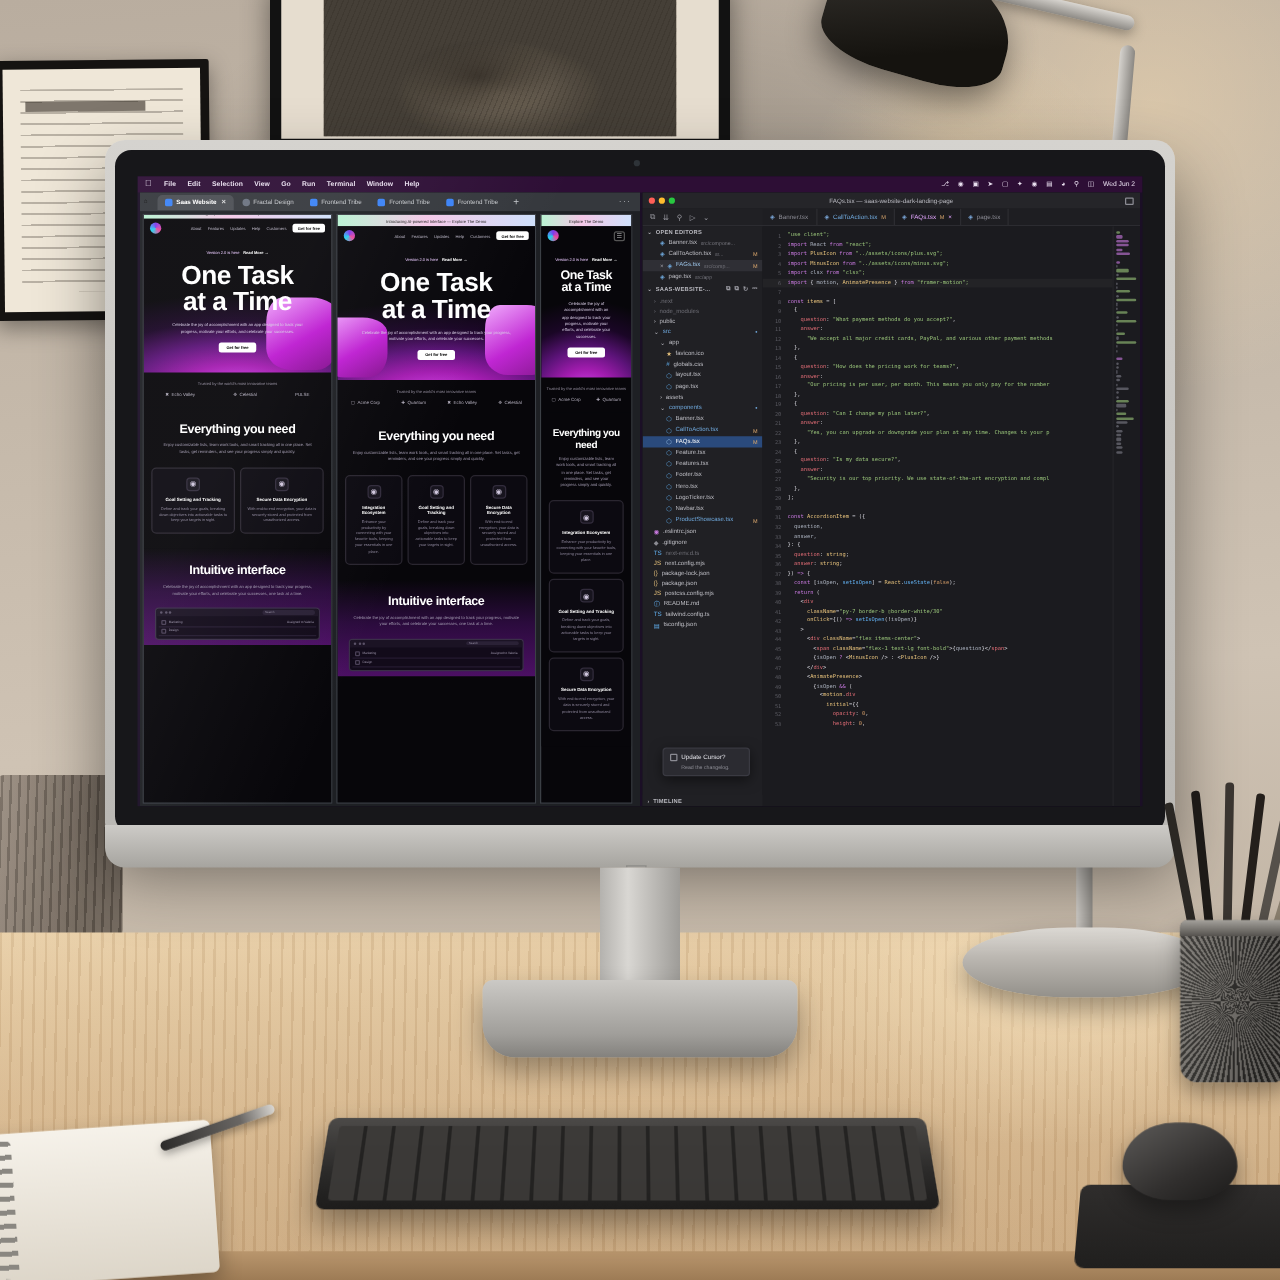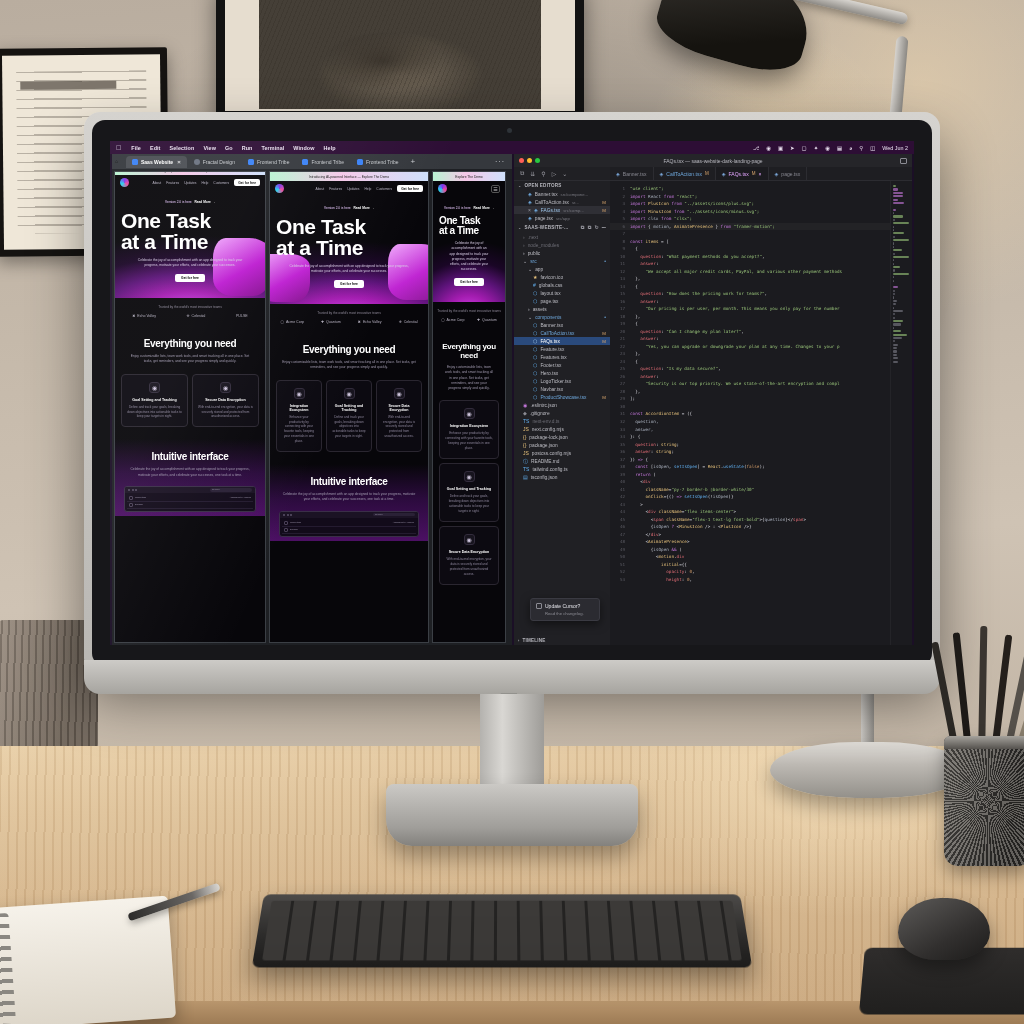--- a/index.html
+++ b/index.html
@@ -313,21 +313,21 @@
     background:
       radial-gradient(ellipse 120% 70% at 50% 112%, #d946ef 0%, #a21caf 26%, #5b1378 48%, #1a0626 72%, #07060a 100%);
     overflow:hidden;
   }
   .hero-pill{
     display:flex; justify-content:center; align-items:center; gap:3px;
     color:#e9c9ff; font-size:3.2px; margin-bottom:6px; white-space:nowrap;
   }
   .hero-pill b{ color:#fff; }
   .hero h1{
-    color:#fff; text-align:left; font-weight:bold; line-height:1.02;
+    color:#fff; text-align:center; font-weight:bold; line-height:1.02;
     letter-spacing:-.4px; position:relative; z-index:2;
   }
   .s1 .hero h1{ font-size:21px; }
   .s2 .hero h1{ font-size:21px; }
   .s3 .hero h1{ font-size:10px; }
   .hero p{
     color:#d9cfe6; text-align:center; font-size:3.3px; line-height:1.55;
     margin:5px 10px 0; position:relative; z-index:2;
   }
   .hero-btn{

